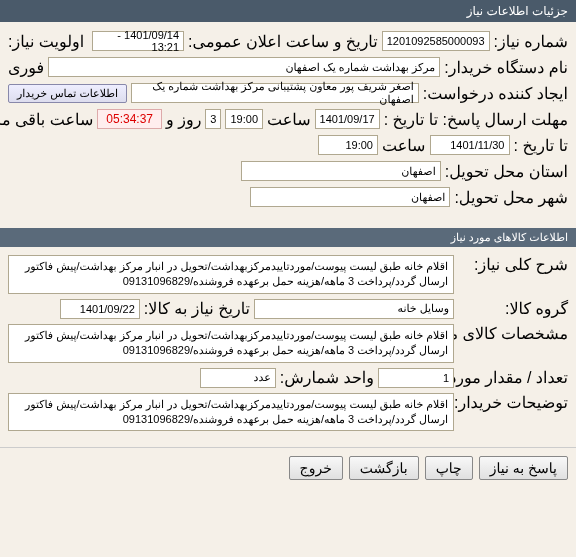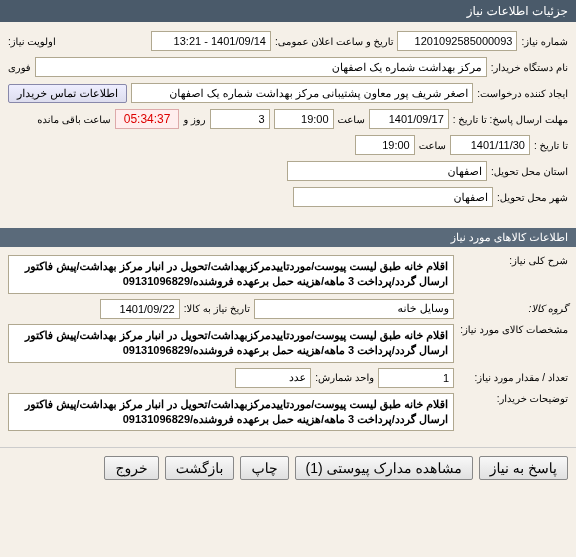--- a/index.html
+++ b/index.html
@@ -1,23 +1,23 @@
 <!DOCTYPE html>
 <html dir="rtl" lang="fa"><head>
   <meta charset="utf-8">
   <style>
     * { box-sizing: border-box; margin: 0; padding: 0; font-family: Tahoma, Arial, sans-serif; }
     body { background: #f5f0e8; font-size: 11px; direction: rtl; width: 576px; }
     .header-bar { background: #4a5a6a; color: #fff; padding: 4px 8px; font-size: 12px; }
     .section-bar { background: #5a6a7a; color: #fff; padding: 3px 8px; font-size: 11px; margin-top: 8px; }
     .form-area { padding: 8px; }
     .row { display: flex; align-items: center; margin-bottom: 4px; gap: 4px; min-height: 22px; }
-    .label { font-size: 10px; white-space: nowrap; text-align: right; }
+    .label { font-size: 16px; white-space: nowrap; text-align: right; }
     .field { background: #fff; border: 1px solid #b0a890; padding: 2px 4px; font-size: 11px; height: 20px; display: inline-flex; align-items: center; }
-    .textarea { background: #fff; border: 1px solid #b0a890; padding: 3px 5px; font-size: 11px; line-height: 1.4; min-height: 32px; flex: 1; font-weight: bold; }
+    .textarea { background: #fff; border: 1px solid #b0a890; padding: 3px 5px; font-size: 11px; line-height: 1.4; min-height: 32px; flex: 1; }
     .btn { background: linear-gradient(#f8f8f8, #e0e0e0); border: 1px solid #888; padding: 3px 10px; font-size: 14px; cursor: pointer; border-radius: 2px; }
     .link-btn { background: linear-gradient(#eef, #dde); border: 1px solid #88a; padding: 2px 8px; font-size: 11px; cursor: pointer; border-radius: 2px; text-align: center; }
     .countdown { color: #d00; background: #fee; border: 1px solid #daa; padding: 2px 8px; font-size: 12px; }
     .bottom-buttons { display: flex; gap: 6px; padding: 8px; justify-content: flex-start; border-top: 1px solid #ccc; margin-top: 4px; }
     .w60 { width: 60px; }
     .w80 { width: 80px; }
     .w100 { width: 76px; }
     .w120 { width: 120px; }
     .w200 { width: 200px; }
     .flex1 { flex: 1; }
@@ -88,21 +88,21 @@
 </div>
 
 <div class="form-area">
 
   <div class="row" style="align-items:flex-start;">
     <span class="label" style="width:110px;">شرح کلی نیاز:</span>
     <div class="textarea">اقلام خانه طبق لیست پیوست/موردتاییدمرکزبهداشت/تحویل در انبار مرکز بهداشت/پیش فاکتور ارسال گردد/پرداخت 3 ماهه/هزینه حمل برعهده فروشنده/09131096829</div>
   </div>
 
   <div class="row">
-    <span class="label" style="width:110px;font-style:italic;">گروه کالا:</span>
+    <span class="label" style="width:110px;">گروه کالا:</span>
     <span class="field w200">وسایل خانه</span>
     <span class="label">تاریخ نیاز به کالا:</span>
     <span class="field w80">1401/09/22</span>
   </div>
 
   <div class="row" style="align-items:flex-start;">
     <span class="label" style="width:110px;">مشخصات کالای مورد نیاز:</span>
     <div class="textarea">اقلام خانه طبق لیست پیوست/موردتاییدمرکزبهداشت/تحویل در انبار مرکز بهداشت/پیش فاکتور ارسال گردد/پرداخت 3 ماهه/هزینه حمل برعهده فروشنده/09131096829</div>
   </div>
 
@@ -115,17 +115,16 @@
 
   <div class="row" style="align-items:flex-start;">
     <span class="label" style="width:110px;">توضیحات خریدار:</span>
     <div class="textarea">اقلام خانه طبق لیست پیوست/موردتاییدمرکزبهداشت/تحویل در انبار مرکز بهداشت/پیش فاکتور ارسال گردد/پرداخت 3 ماهه/هزینه حمل برعهده فروشنده/09131096829</div>
   </div>
 
 </div>
 
 <div class="bottom-buttons">
   <button class="btn">پاسخ به نیاز</button>
-  <button class="btn">مشاهده مدارک پیوستی (1)</button>
   <button class="btn">چاپ</button>
   <button class="btn">بازگشت</button>
   <button class="btn">خروج</button>
 </div>
 
 </body></html>

